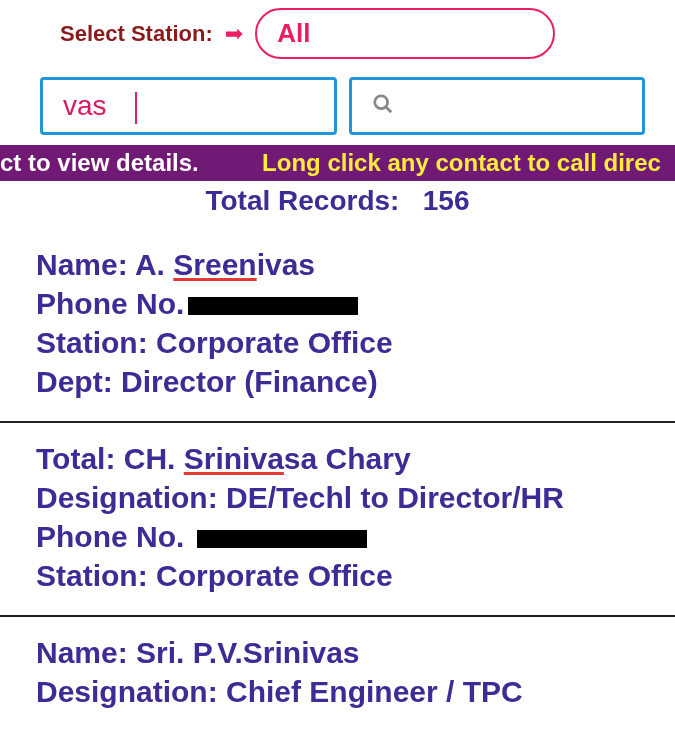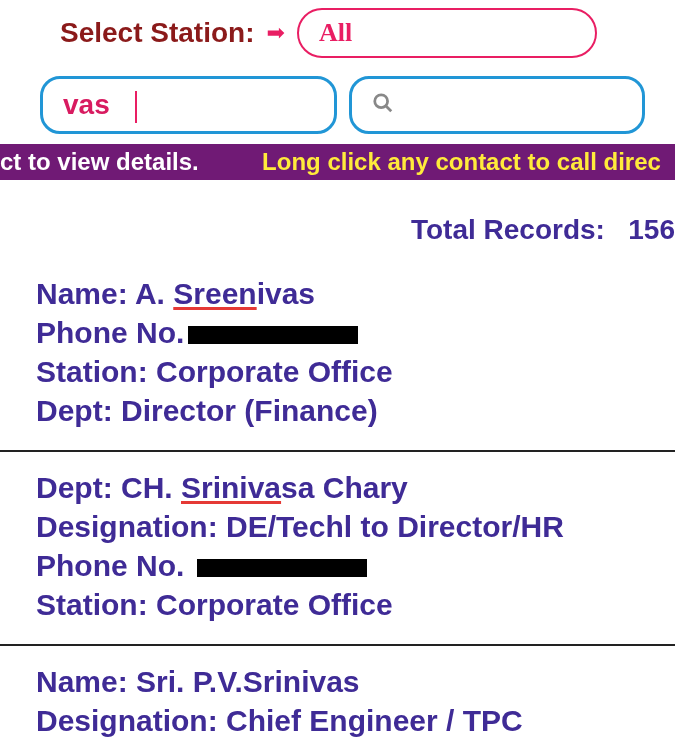--- a/index.html
+++ b/index.html
@@ -11,52 +11,51 @@
       overflow: hidden;
       position: relative;
     }
     .header-row {
       display: flex;
       align-items: center;
       padding: 8px 40px 8px 60px;
       gap: 12px;
     }
     .select-label {
-      font-size: 28px;
+      font-size: 22px;
       font-weight: 700;
       color: #8b1a1a;
     }
     .arrow-icon {
       color: #e91e63;
       font-size: 22px;
     }
     .station-select {
       flex: 1;
       max-width: 300px;
       padding: 8px 20px;
       border: 2px solid #e91e63;
       border-radius: 28px;
       font-size: 26px;
       font-weight: 700;
       color: #e91e63;
       background: #fff;
-      font-family: Liberation Serif, serif;
     }
     .search-row {
       display: flex;
       gap: 12px;
       padding: 10px 30px 10px 40px;
     }
     .search-box {
       flex: 1;
       padding: 10px 20px;
       border: 3px solid #2196d6;
-      border-radius: 20px;
+      border-radius: 4px;
       font-size: 28px;
-      font-weight: 700;
+      font-weight: 400;
       color: #d81b60;
       position: relative;
       background: #fff;
     }
     .search-box.left {
       max-width: 300px;
     }
     .search-box.left::after {
       content: '';
       position: absolute;
@@ -78,22 +77,22 @@
       background: #701a75;
       padding: 4px 0;
       white-space: nowrap;
       overflow: hidden;
       font-size: 24px;
       font-weight: 700;
     }
     .marquee-white { color: #fff; }
     .marquee-yellow { color: #ffeb3b; }
     .total-row {
-      text-align: right;
-      padding: 34px 0 12px;
+      text-align: center;
+      padding: 4px 0 12px;
       font-size: 28px;
       font-weight: 700;
       color: #3f2b96;
     }
     .record-list {
       padding: 0;
     }
     .record-item {
       padding: 16px 30px 20px 36px;
       border-bottom: 2px solid #222;
@@ -175,21 +174,21 @@
     </div>
     <div class="record-line">
       <span>Phone No.</span><span class="phone-redact"></span>
     </div>
     <div class="record-line">Station: Corporate Office</div>
     <div class="record-line">Dept: Director (Finance)</div>
   </div>
 
   <div class="record-item">
     <div class="record-line">
-      <span>Dept: CH. </span><span class="underline-red">Sriniva</span><span>sa Chary</span>
+      <span>Total: CH. </span><span class="underline-red">Sriniva</span><span>sa Chary</span>
     </div>
     <div class="record-line">Designation: DE/Techl to Director/HR</div>
     <div class="record-line">
       <span>Phone No.</span> <span class="phone-redact"></span>
     </div>
     <div class="record-line">Station: Corporate Office</div>
   </div>
 
   <div class="record-item last cutoff">
     <div class="record-line">

